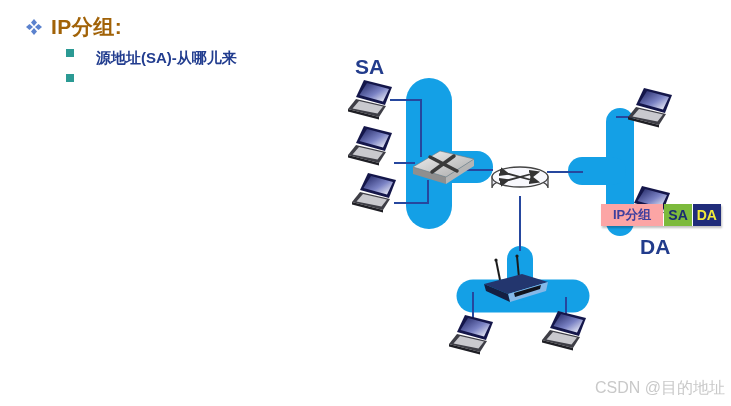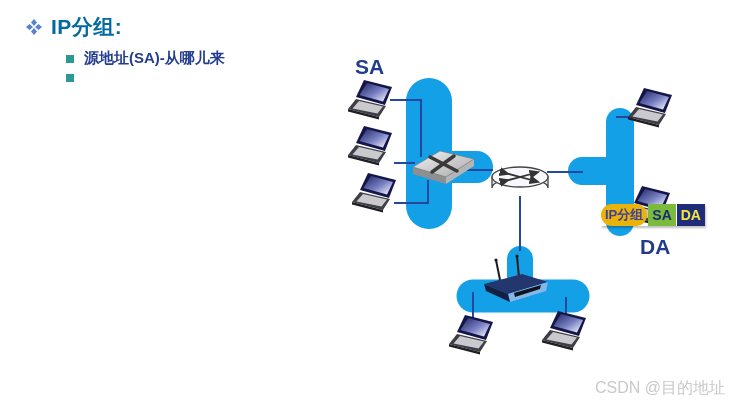--- a/index.html
+++ b/index.html
@@ -1,34 +1,34 @@
 <!DOCTYPE html>
 <html><head>
 <meta charset="utf-8">
 <style>
   html,body{margin:0;padding:0;}
   body{
     width:731px;height:406px;background:#ffffff;overflow:hidden;position:relative;
     font-family:"Liberation Sans","DejaVu Sans",sans-serif;
   }
   .title-row{position:absolute;left:26px;top:13px;display:flex;align-items:center;gap:9px;}
-  .page-title{font-size:21px;font-weight:bold;color:#0369a1;letter-spacing:0.5px;}
-  .bullet-row{position:absolute;display:flex;align-items:center;gap:10px;}
+  .page-title{font-size:21px;font-weight:bold;color:#a16207;letter-spacing:0.5px;}
+  .bullet-row{position:absolute;display:flex;align-items:flex-start;gap:22px;}
   .bullet-row.b1{left:66px;top:49px;}
   .bullet-row.b2{left:66px;top:74px;}
   .sq{width:8px;height:8px;background:#2B9A94;flex:0 0 auto;}
   .bullet-text{font-size:15px;font-weight:bold;color:#223D8F;}
   .diagram-svg{position:absolute;left:0;top:0;}
   .net-label{position:absolute;font-size:21px;font-weight:bold;color:#223C8C;}
   .sa-label{left:355px;top:55px;}
   .da-label{left:640px;top:235px;}
   .packet{position:absolute;left:601px;top:204px;display:flex;height:22px;
           font-weight:bold;box-shadow:1px 2px 2px rgba(0,0,0,0.25);}
   .packet span{display:block;line-height:22px;}
-  .p-red{background:#eab308;color:#3E3F9E;font-size:13px;padding:0 4px;border-radius:11px;}
+  .p-red{background:#fca5a5;color:#3E3F9E;font-size:13px;padding:0 12px;}
   .p-green{background:#7CBA3C;color:#1A2C72;font-size:14px;padding:0 4px;margin-left:1px;}
   .p-navy{background:#202C7A;color:#F2EA3A;font-size:14px;padding:0 4px;margin-left:1px;}
   .watermark{position:absolute;right:6px;bottom:7px;font-size:16px;color:#C9C9C9;}
 </style>
 </head>
 <body>
 
 <div>
 
   <div class="title-row">

